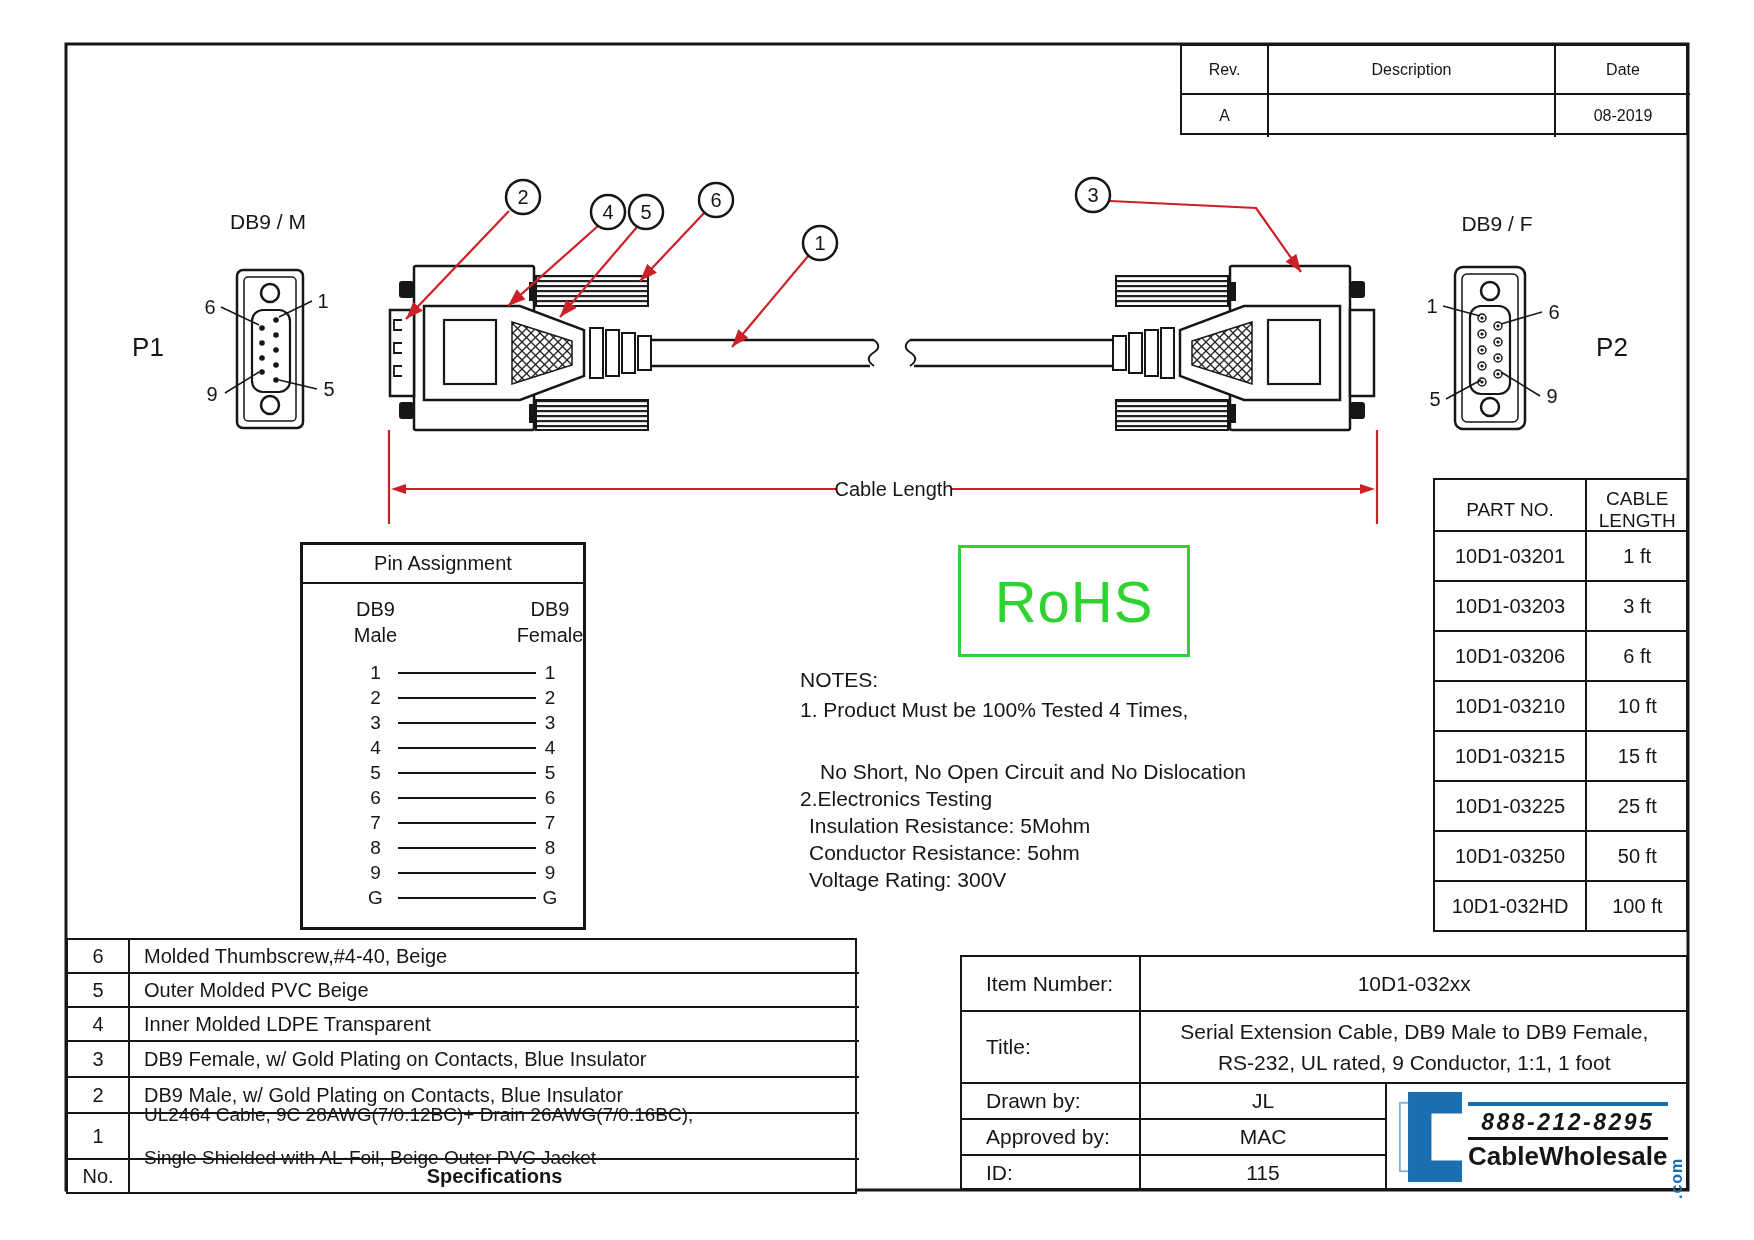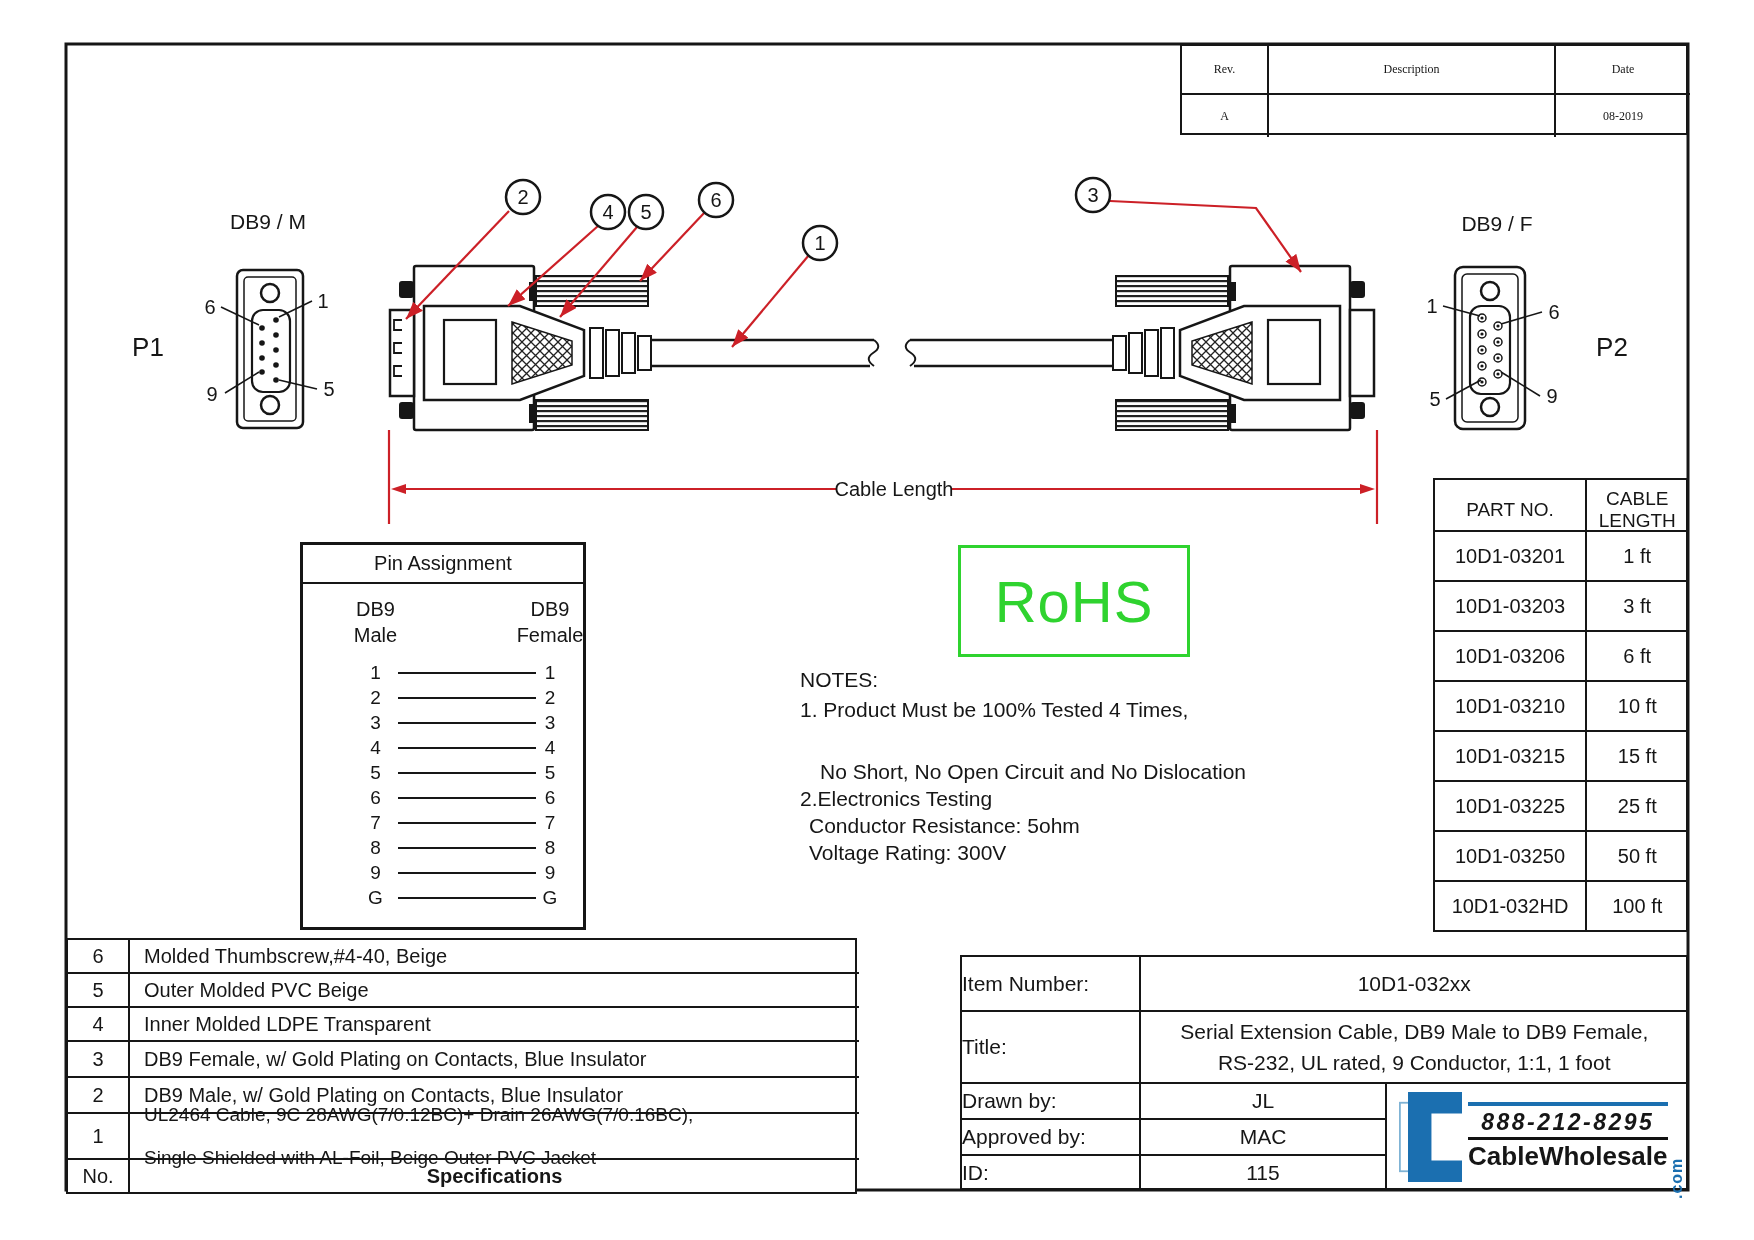--- a/index.html
+++ b/index.html
@@ -5,21 +5,21 @@
   html,body{margin:0;padding:0;background:#fff;}
   .page{position:relative;width:1754px;height:1240px;background:#fff;overflow:hidden;
         font-family:"Liberation Sans",sans-serif;color:#161616;}
   .art{position:absolute;left:0;top:0;width:1754px;height:1240px;}
   svg text{font-family:"Liberation Sans",sans-serif;fill:#161616;}
 
   
   .rev-table{position:absolute;left:1180px;top:44px;width:508px;height:91px;
              display:grid;grid-template-columns:85px 287px 136px;grid-template-rows:47px 44px;
              border:2.5px solid #161616;box-sizing:border-box;background:#fff;}
-  .rev-cell{display:flex;align-items:center;justify-content:center;font-size:12px;box-sizing:border-box;font-family:Liberation Serif, serif;}
+  .rev-cell{display:flex;align-items:center;justify-content:center;font-size:16px;box-sizing:border-box;}
   .rev-bl{border-left:2.5px solid #161616;}
   .rev-bt{border-top:2.5px solid #161616;}
 
   
   .pin-box{position:absolute;left:300px;top:542px;width:286px;height:388px;
            border:3px solid #161616;box-sizing:border-box;background:#fff;}
   .pa-title{height:37px;border-bottom:2.5px solid #161616;display:flex;align-items:center;
             justify-content:center;font-size:20px;}
   .pa-head{position:relative;height:76px;}
   .pa-h{position:absolute;text-align:center;font-size:20px;line-height:26px;top:12px;}
@@ -64,21 +64,21 @@
   .sp-tx.two{font-size:19px;line-height:23px;gap:20px;}
   .sp-last{border-bottom:none;}
   .sp-foot-tx{align-items:center;justify-content:center;padding-left:0;font-weight:bold;}
 
   
   .info-table{position:absolute;left:960px;top:955px;width:728px;height:235px;
               display:grid;grid-template-columns:179px 246px 300.5px;
               grid-template-rows:55px 72px 36px 36px 33.5px;
               border:2.5px solid #161616;box-sizing:border-box;background:#fff;}
   .in-cell{box-sizing:border-box;display:flex;align-items:center;font-size:21px;}
-  .in-label{padding-left:0;border-right:2.5px solid #161616;border-bottom:2.5px solid #161616;}
+  .in-label{padding-left:24px;border-right:2.5px solid #161616;border-bottom:2.5px solid #161616;}
   .in-value{justify-content:center;border-bottom:2.5px solid #161616;}
   .in-span{grid-column:2/4;}
   .in-title-val{flex-direction:column;justify-content:center;line-height:31px;}
   .in-mid{border-right:2.5px solid #161616;}
   .in-nb{border-bottom:none;}
   .logo-cell{grid-row:3/6;grid-column:3;position:relative;display:flex;align-items:center;
              padding:6px 20px 6px 12px;box-sizing:border-box;gap:6px;}
   .logo-mid{flex:1;display:flex;flex-direction:column;}
   .logo-bar{height:4px;background:#1b6fb0;margin-bottom:3px;}
   .logo-phone{font-style:italic;font-weight:bold;font-size:23px;letter-spacing:2.5px;
@@ -361,20 +361,21 @@
       </div>
   </div>
 
   <div class="rohs">RoHS</div>
 
   <div class="notes">
     <div class="nt">NOTES:</div>
     <div>1. Product Must be 100% Tested 4 Times,</div>
     <div class="n-ind1">No Short, No Open Circuit and No Dislocation</div>
     <div>2.Electronics Testing</div>
+    <div class="n-ind2">Insulation Resistance: 5Mohm</div>
     <div class="n-ind2">Conductor Resistance: 5ohm</div>
     <div class="n-ind2">Voltage Rating: 300V</div>
   </div>
 
   <div class="part-table">
     <div class="pt-cell pt-head pt-r1">PART NO.</div>
     <div class="pt-cell pt-head pt-bl pt-r1">CABLE LENGTH</div>
     <div class="pt-cell">10D1-03201</div>
     <div class="pt-cell pt-bl">1 ft</div>
     <div class="pt-cell">10D1-03203</div>

